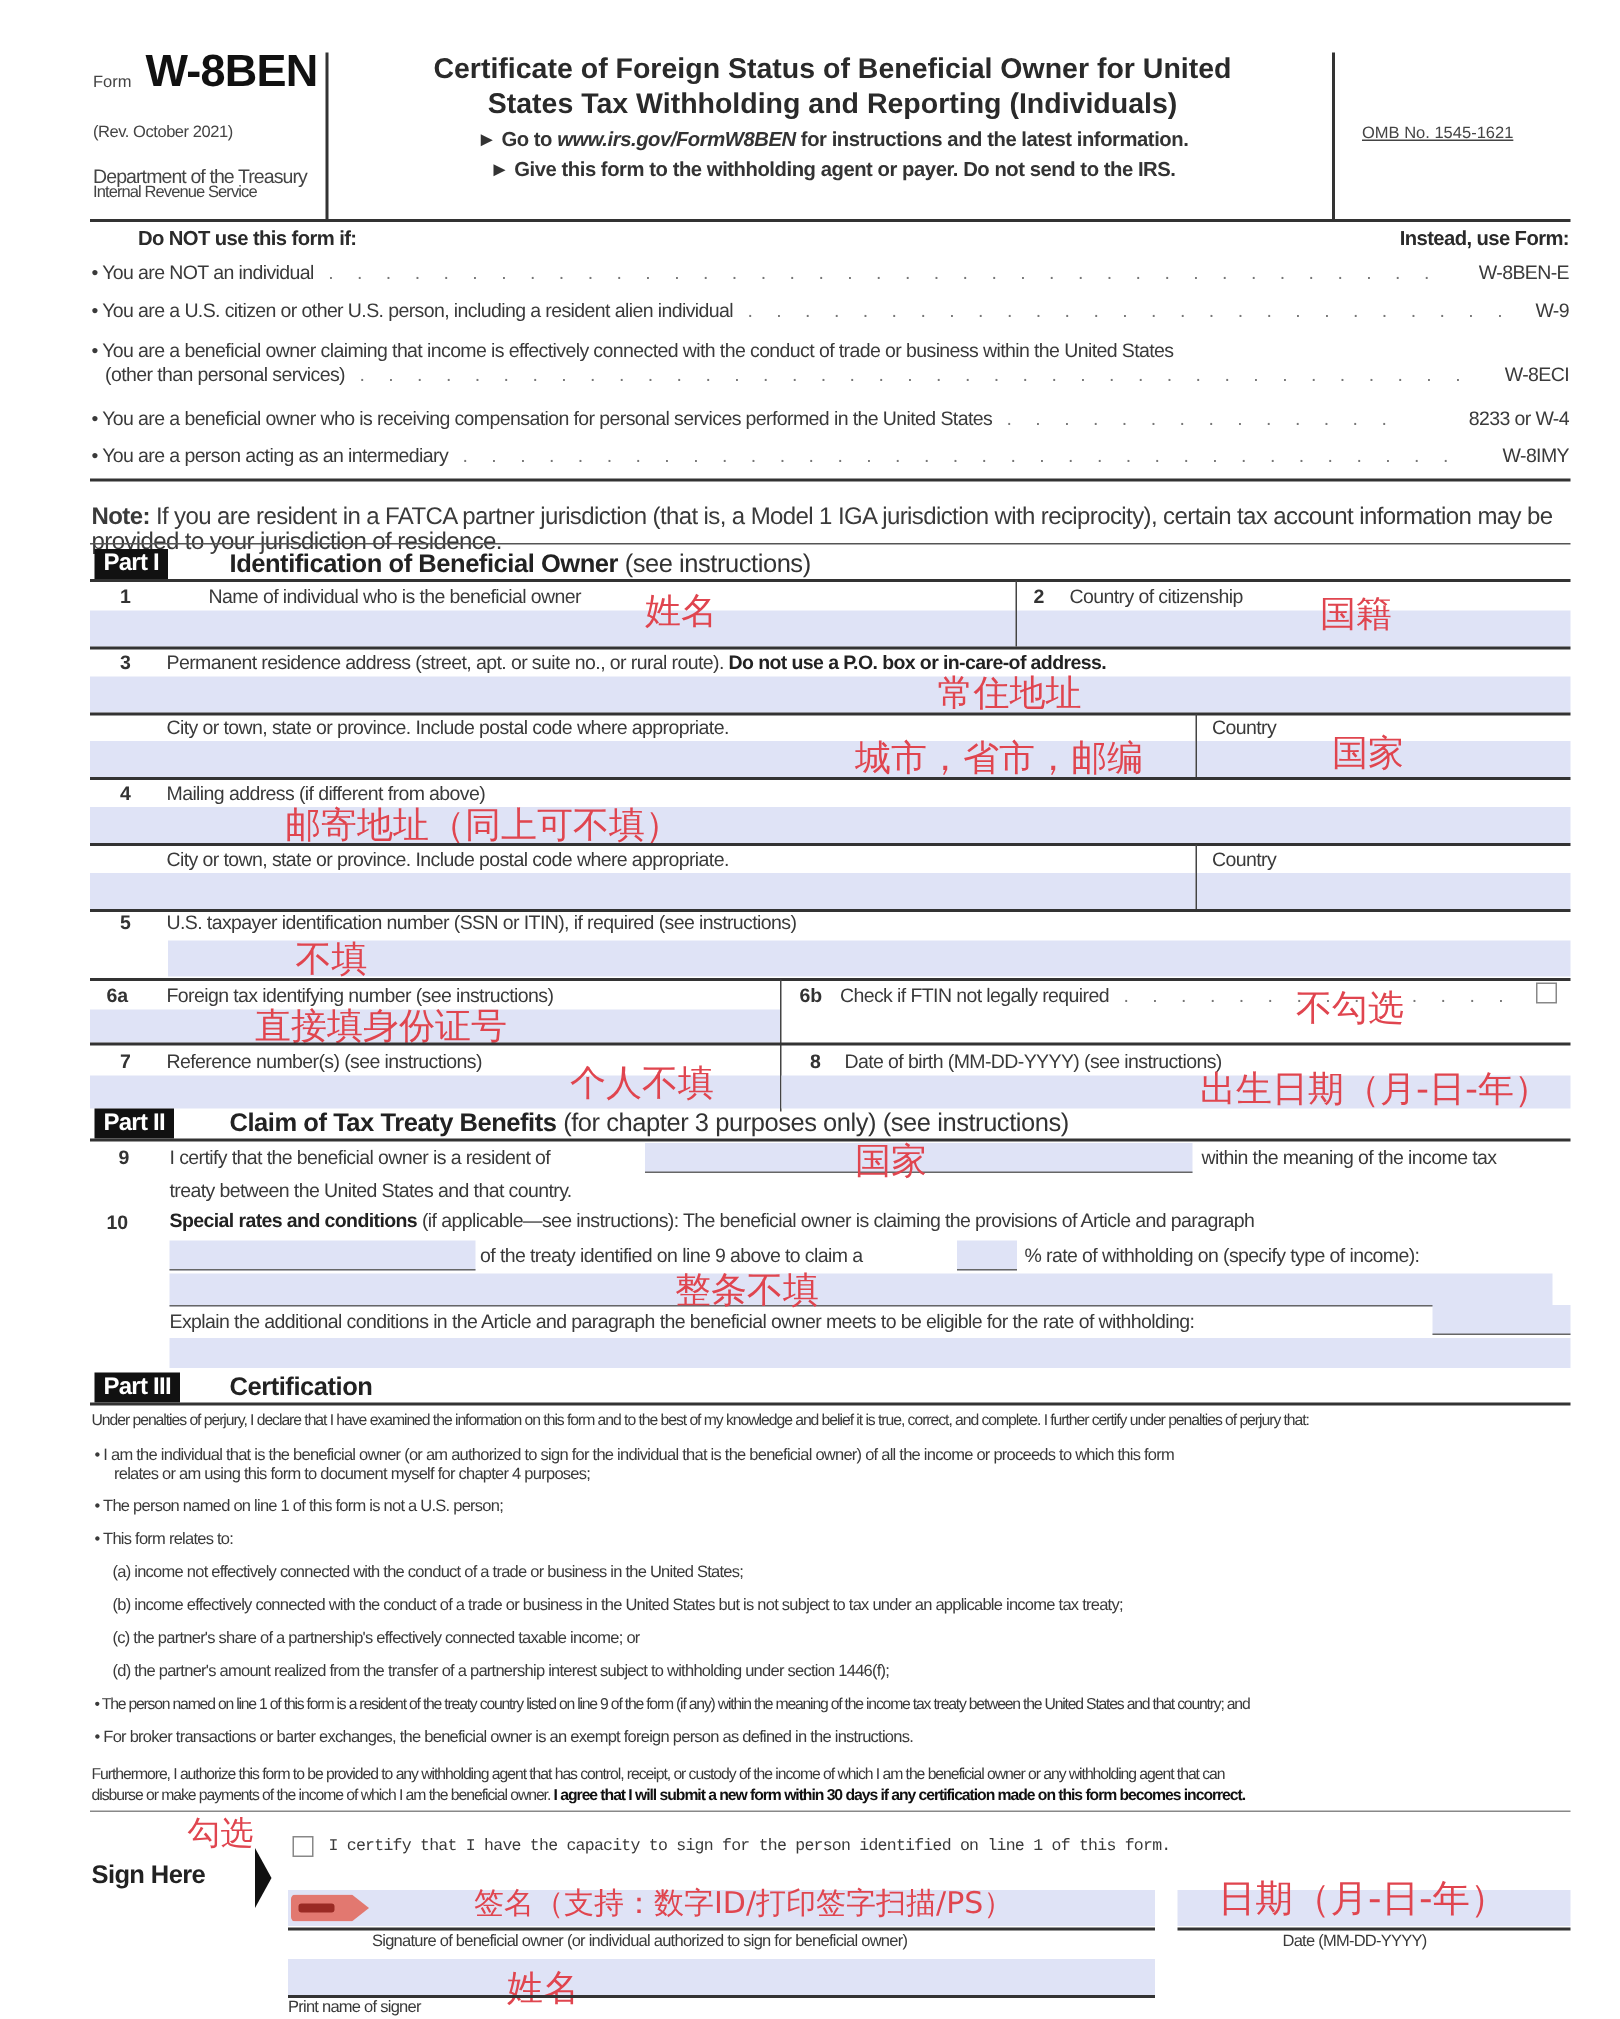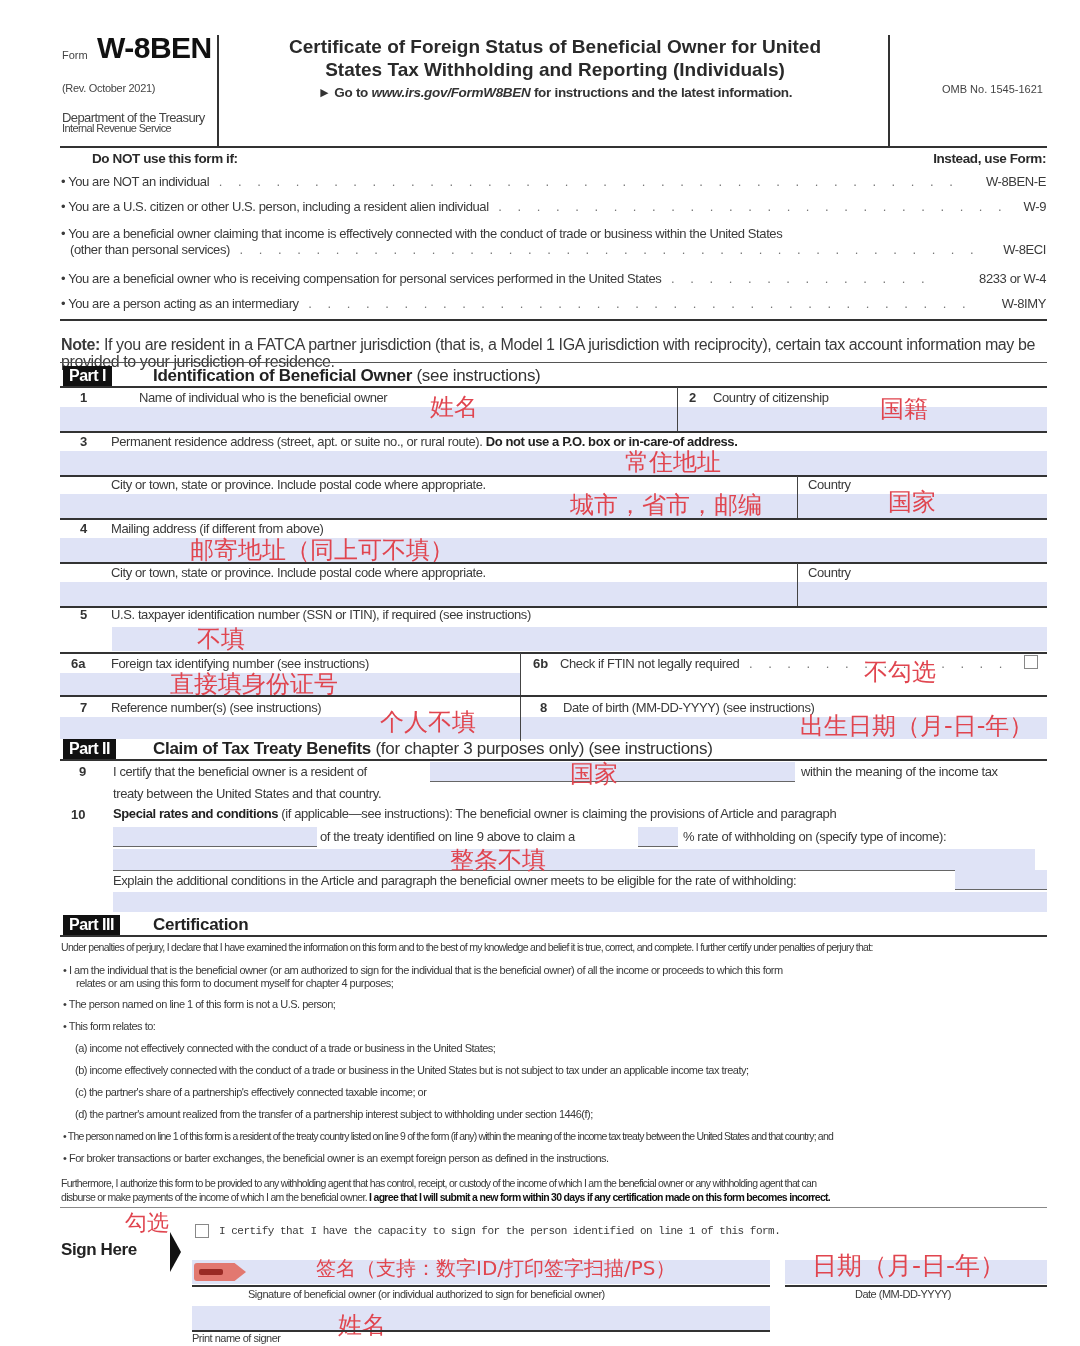--- a/index.html
+++ b/index.html
@@ -33,23 +33,24 @@
   <span class="abs" style="left:62px;top:112px;font-size:13px;color:#444;letter-spacing:-0.6px;line-height:11px;">Department of the Treasury</span>
   <span class="abs" style="left:62px;top:123px;font-size:11px;color:#444;letter-spacing:-0.6px;line-height:11px;">Internal Revenue Service</span>
   <div class="vr" style="left:217px;top:35px;height:112px;"></div>
 
   <div class="abs" style="left:222px;top:35px;width:666px;text-align:center;font-size:19px;font-weight:bold;color:#2a2a2a;line-height:23px;">
     <div>Certificate of Foreign Status of Beneficial Owner for United</div>
     <div>States Tax Withholding and Reporting (Individuals)</div>
   </div>
   <div class="abs" style="left:222px;top:83px;width:666px;text-align:center;font-size:13.5px;font-weight:bold;color:#333;line-height:20px;letter-spacing:-0.3px;">
     <div><span>► Go to </span><i>www.irs.gov/FormW8BEN</i><span> for instructions and the latest information.</span></div>
+    <div>► Give this form to the withholding agent or payer. Do not send to the IRS.</div>
   </div>
   <div class="vr" style="left:888px;top:35px;height:112px;"></div>
-  <span class="abs" style="left:942px;top:83px;font-size:11px;color:#444;">OMB No. 1545-1621</span>
+  <span class="abs" style="left:908px;top:83px;font-size:11px;color:#444;text-decoration:underline;">OMB No. 1545-1621</span>
   <div class="hr" style="left:60px;top:146px;width:987px;"></div>
 </div>
 
 <div>
   <span class="abs" style="left:61px;top:151px;font-size:13.5px;font-weight:bold;color:#2a2a2a;letter-spacing:-0.4px;padding-left:31px;">Do NOT use this form if:</span>
   <span class="abs" style="right:34px;top:151px;font-size:13.5px;font-weight:bold;color:#2a2a2a;letter-spacing:-0.4px;">Instead, use Form:</span>
 
   <div class="dotrow" style="left:61px;top:174px;width:900px;"><span>• You are NOT an individual</span><span class="dots"> . . . . . . . . . . . . . . . . . . . . . . . . . . . . . . . . . . . . . . . . . . . . . . . . . . . . . . . . . . . . .</span></div>
   <span class="right-form" style="right:34px;top:174px;">W-8BEN-E</span>
 

